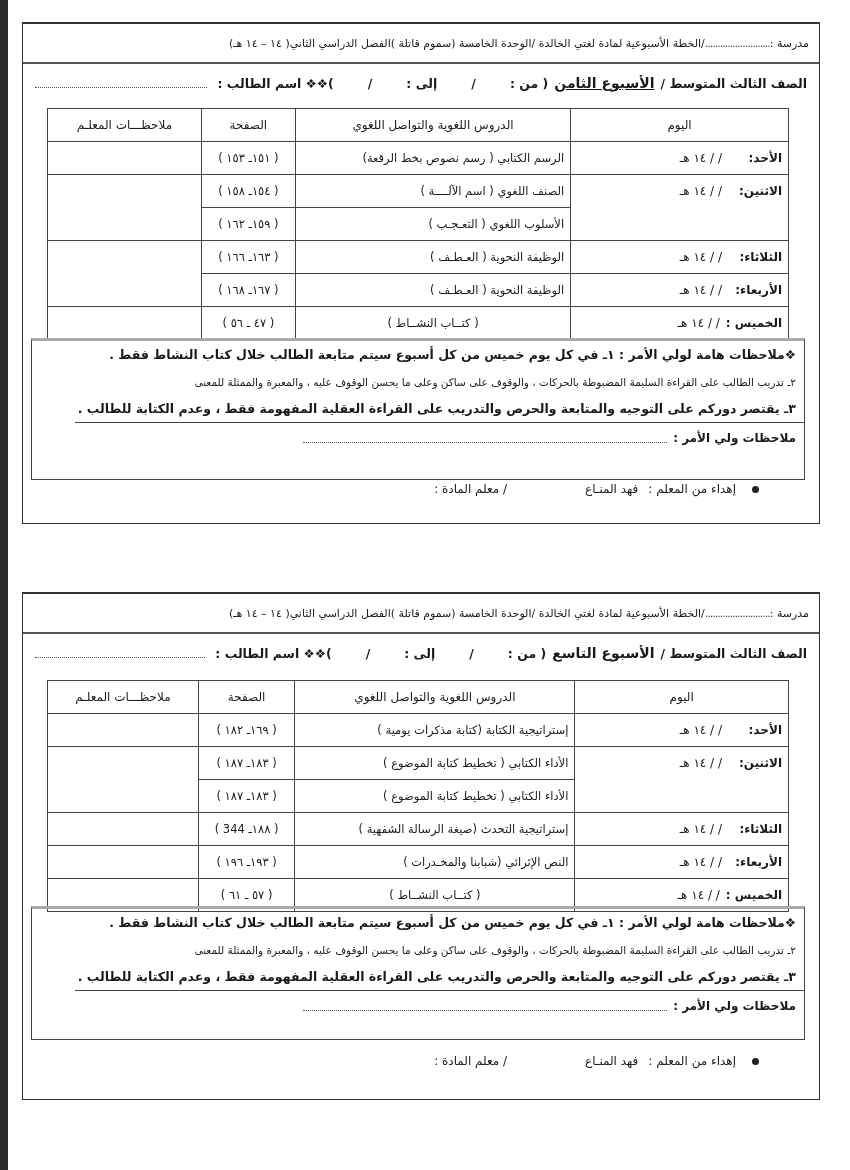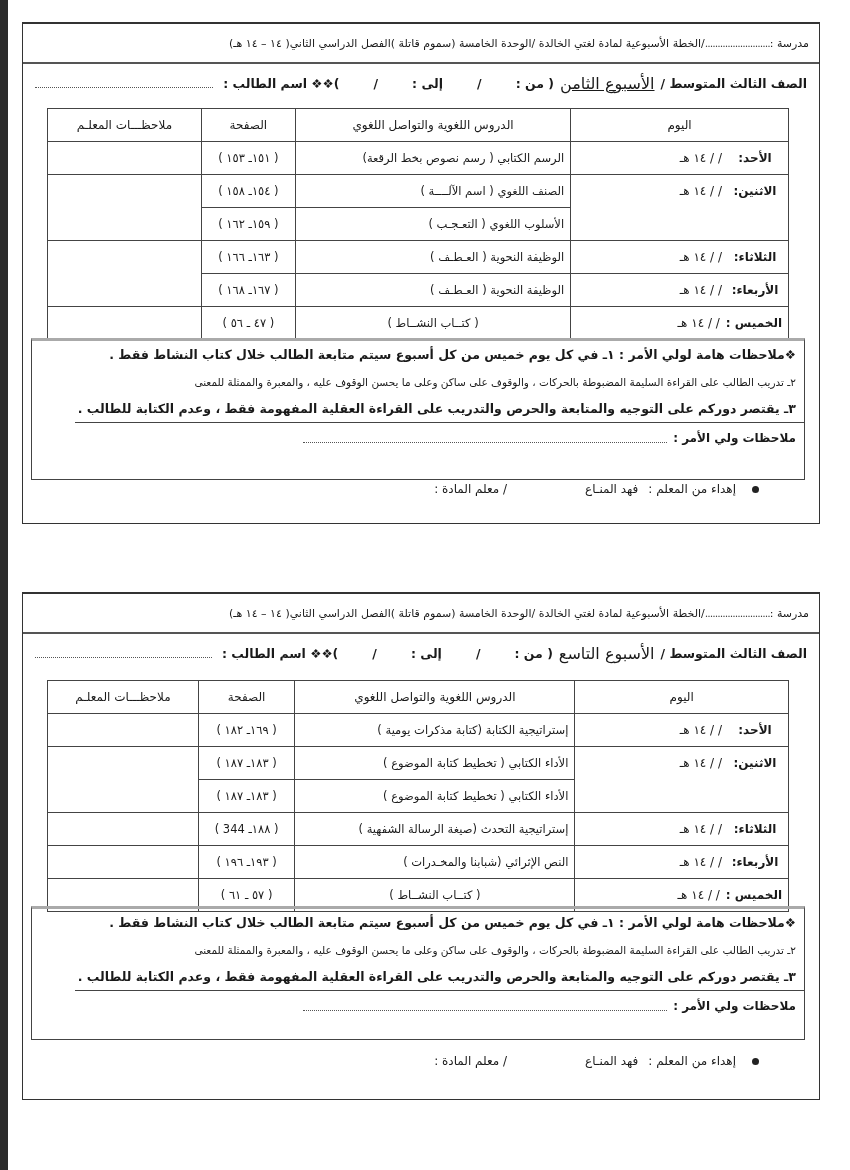--- a/index.html
+++ b/index.html
@@ -20,42 +20,42 @@
     height: 40px; border-bottom: 2px solid #555;
     display: flex; align-items: center; padding: 0 10px;
     font-size: 11px; white-space: nowrap;
   }
   .hdr-line .dots { flex: 0 0 auto; letter-spacing: -1px; color: #444; }
 
   .week-line {
     height: 38px; display: flex; align-items: center; padding: 0 12px;
     font-size: 12.5px; font-weight: bold; white-space: nowrap; gap: 6px;
   }
-  .week-line .week-name { font-weight: normal; font-size: 16px; text-decoration: underline; }
+  .week-line .week-name { font-weight: bold; font-size: 14px; text-decoration: underline; }
   .week-line .fill { flex: 1; border-bottom: 1px dotted #555; height: 10px; margin-right: 4px; }
   .week-line .gap { display: inline-block; width: 22px; }
 
   table.plan {
     position: absolute; right: 30px; width: 742px;
     border-collapse: collapse; direction: rtl;
     font-size: 12px;
   }
   .s1 table.plan { top: 84px; }
   .s2 table.plan { top: 86px; }
   table.plan td, table.plan th {
     border: 1px solid #444; height: 31px; padding: 9px 6px; font-weight: normal;
     white-space: nowrap;
   }
   table.plan th { font-size: 12px; text-align: center; }
   .col-day { width: 170px; }
   .col-lesson { width: 165px; text-align: center; }
   .col-page { width: 55px; text-align: center; }
   .col-notes { width: 120px; }
   td.day { font-size: 12px; vertical-align: top; padding-top: 8px; }
-  td.day .dname { display: inline-block; min-width: 54px; font-weight: bold; text-align: center; }
+  td.day .dname { display: inline-block; min-width: 54px; font-weight: bold; }
   td.day .date { display: inline-block; margin-right: 6px; letter-spacing: 3px; }
   td.lesson { font-size: 11.5px; text-align: right; }
   td.lesson.center { text-align: center; border-radius: 9px; }
   td.page { text-align: center; font-size: 11.5px; font-weight: bold; direction: ltr; }
 
   .notes-box {
     position: absolute; right: 14px; width: 774px;
     border: 1px solid #444; border-top: 3px solid #aaa;
     font-size: 12px;
     padding-left: 43px;

